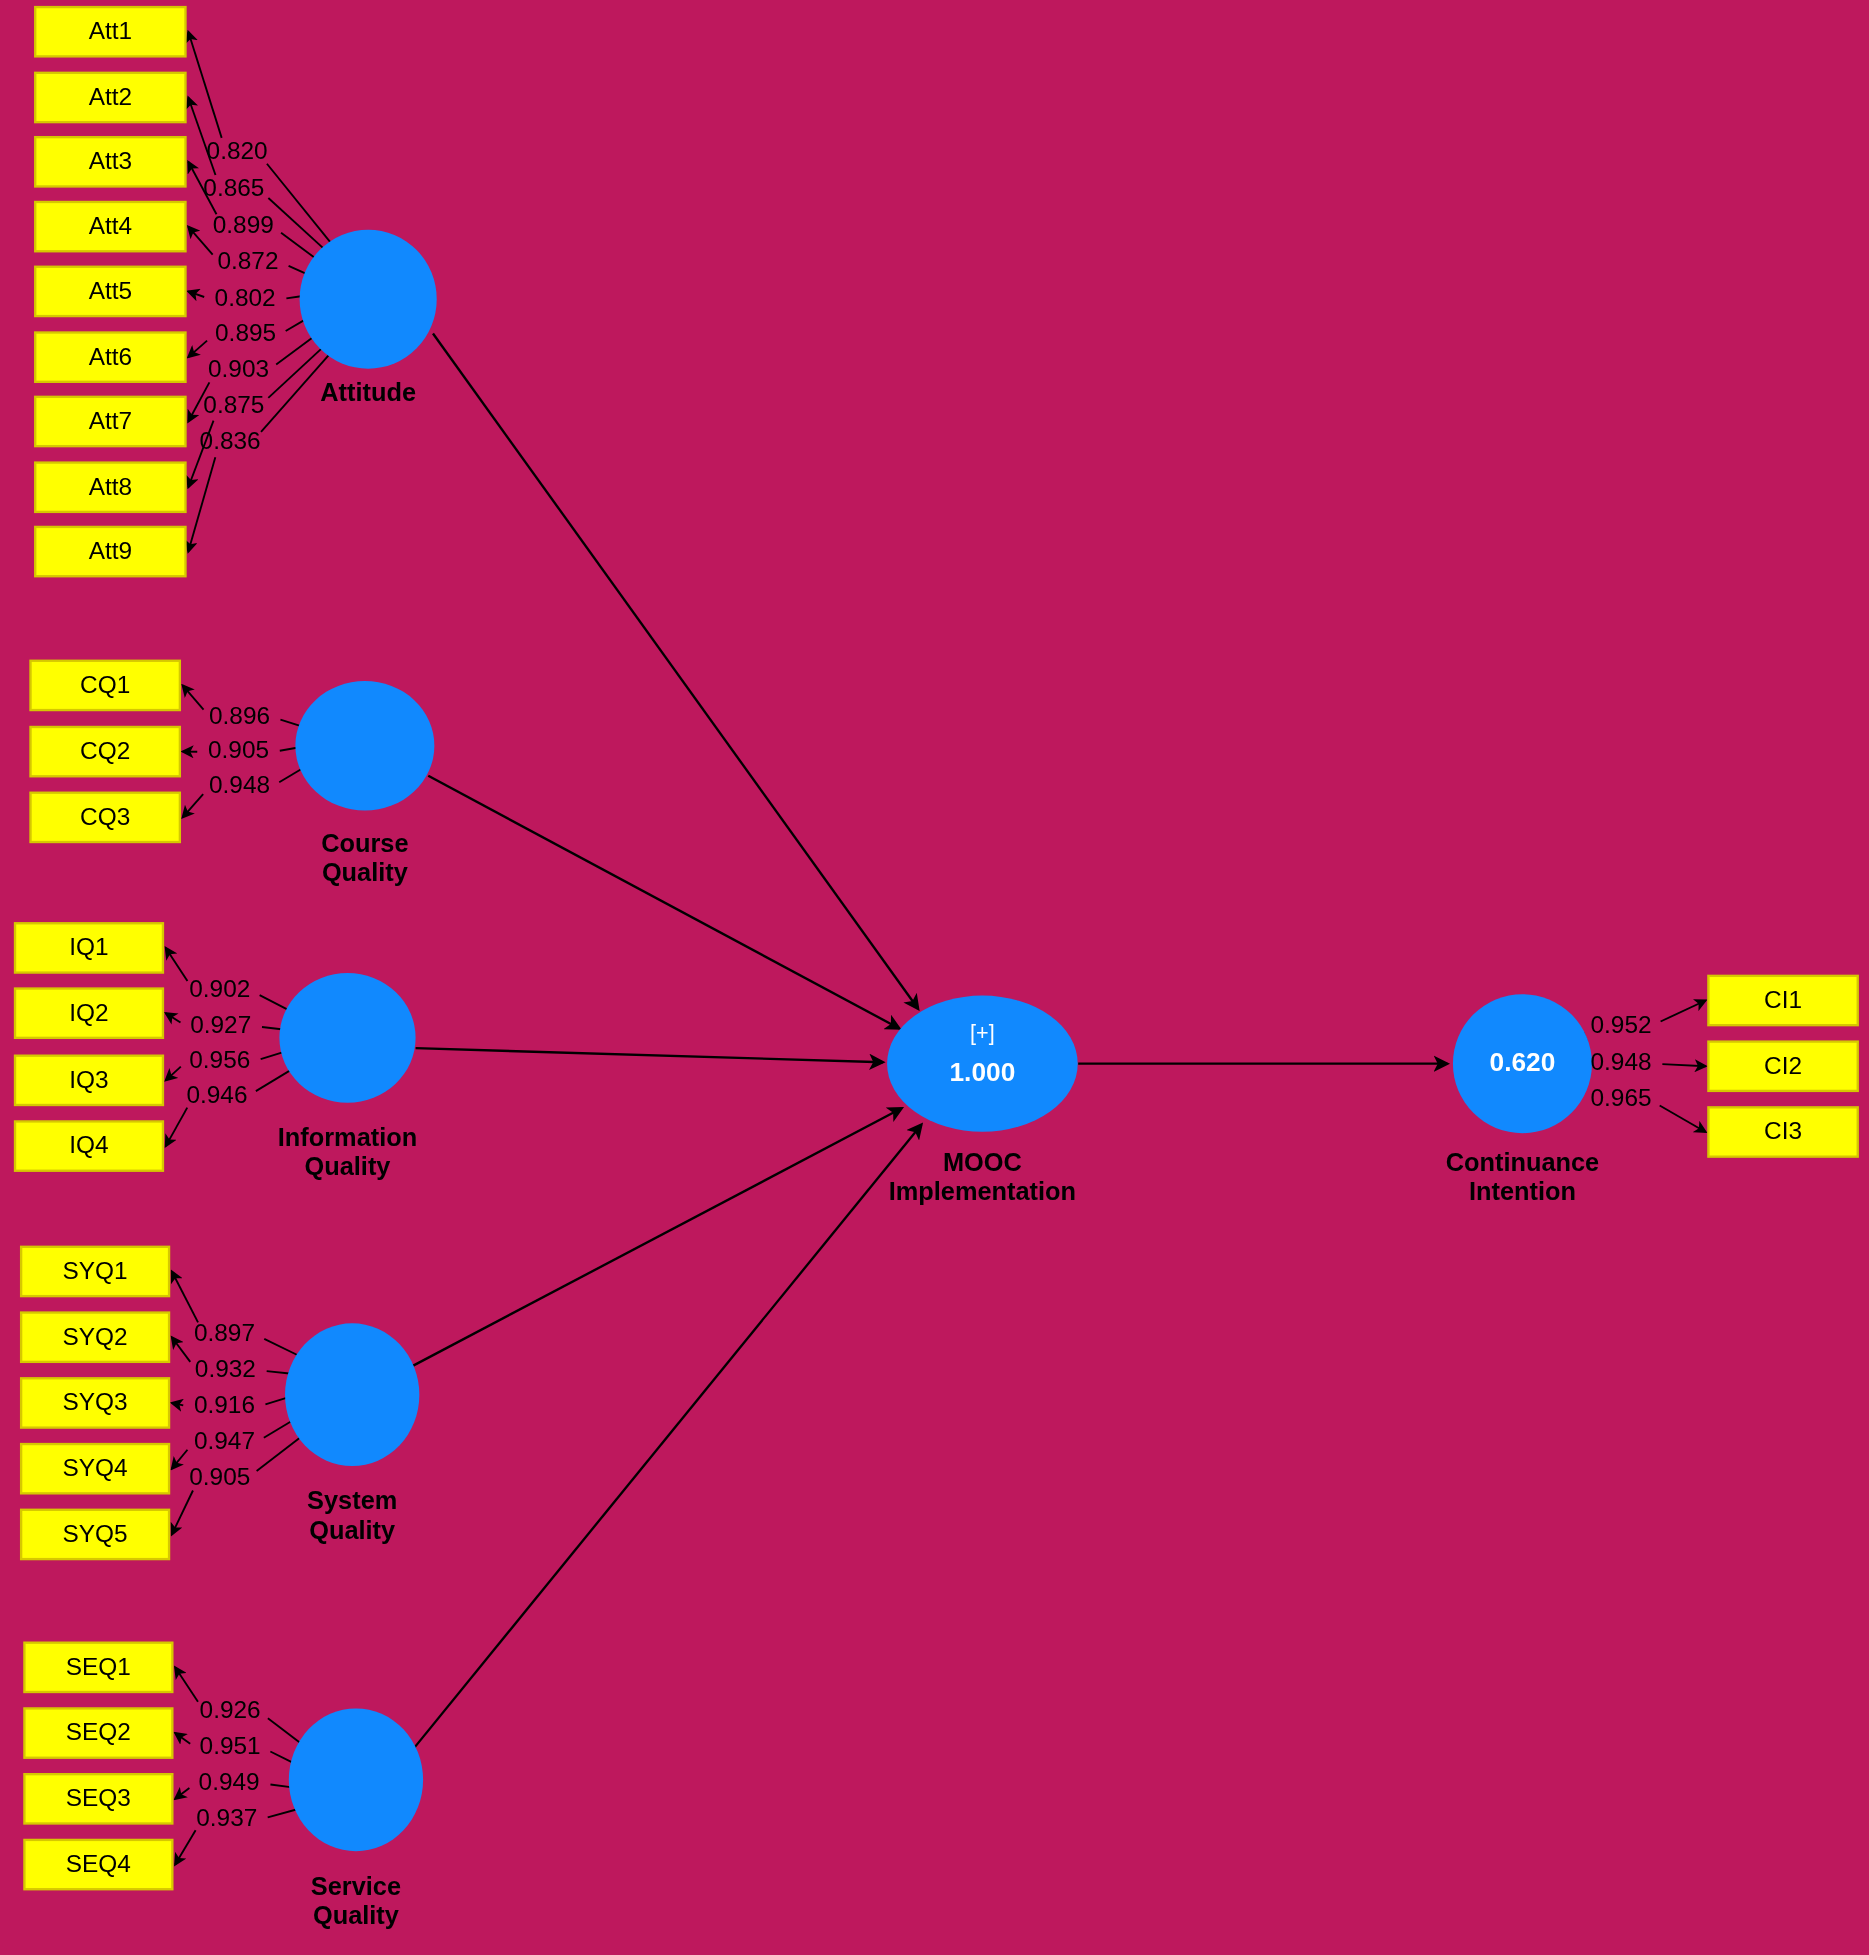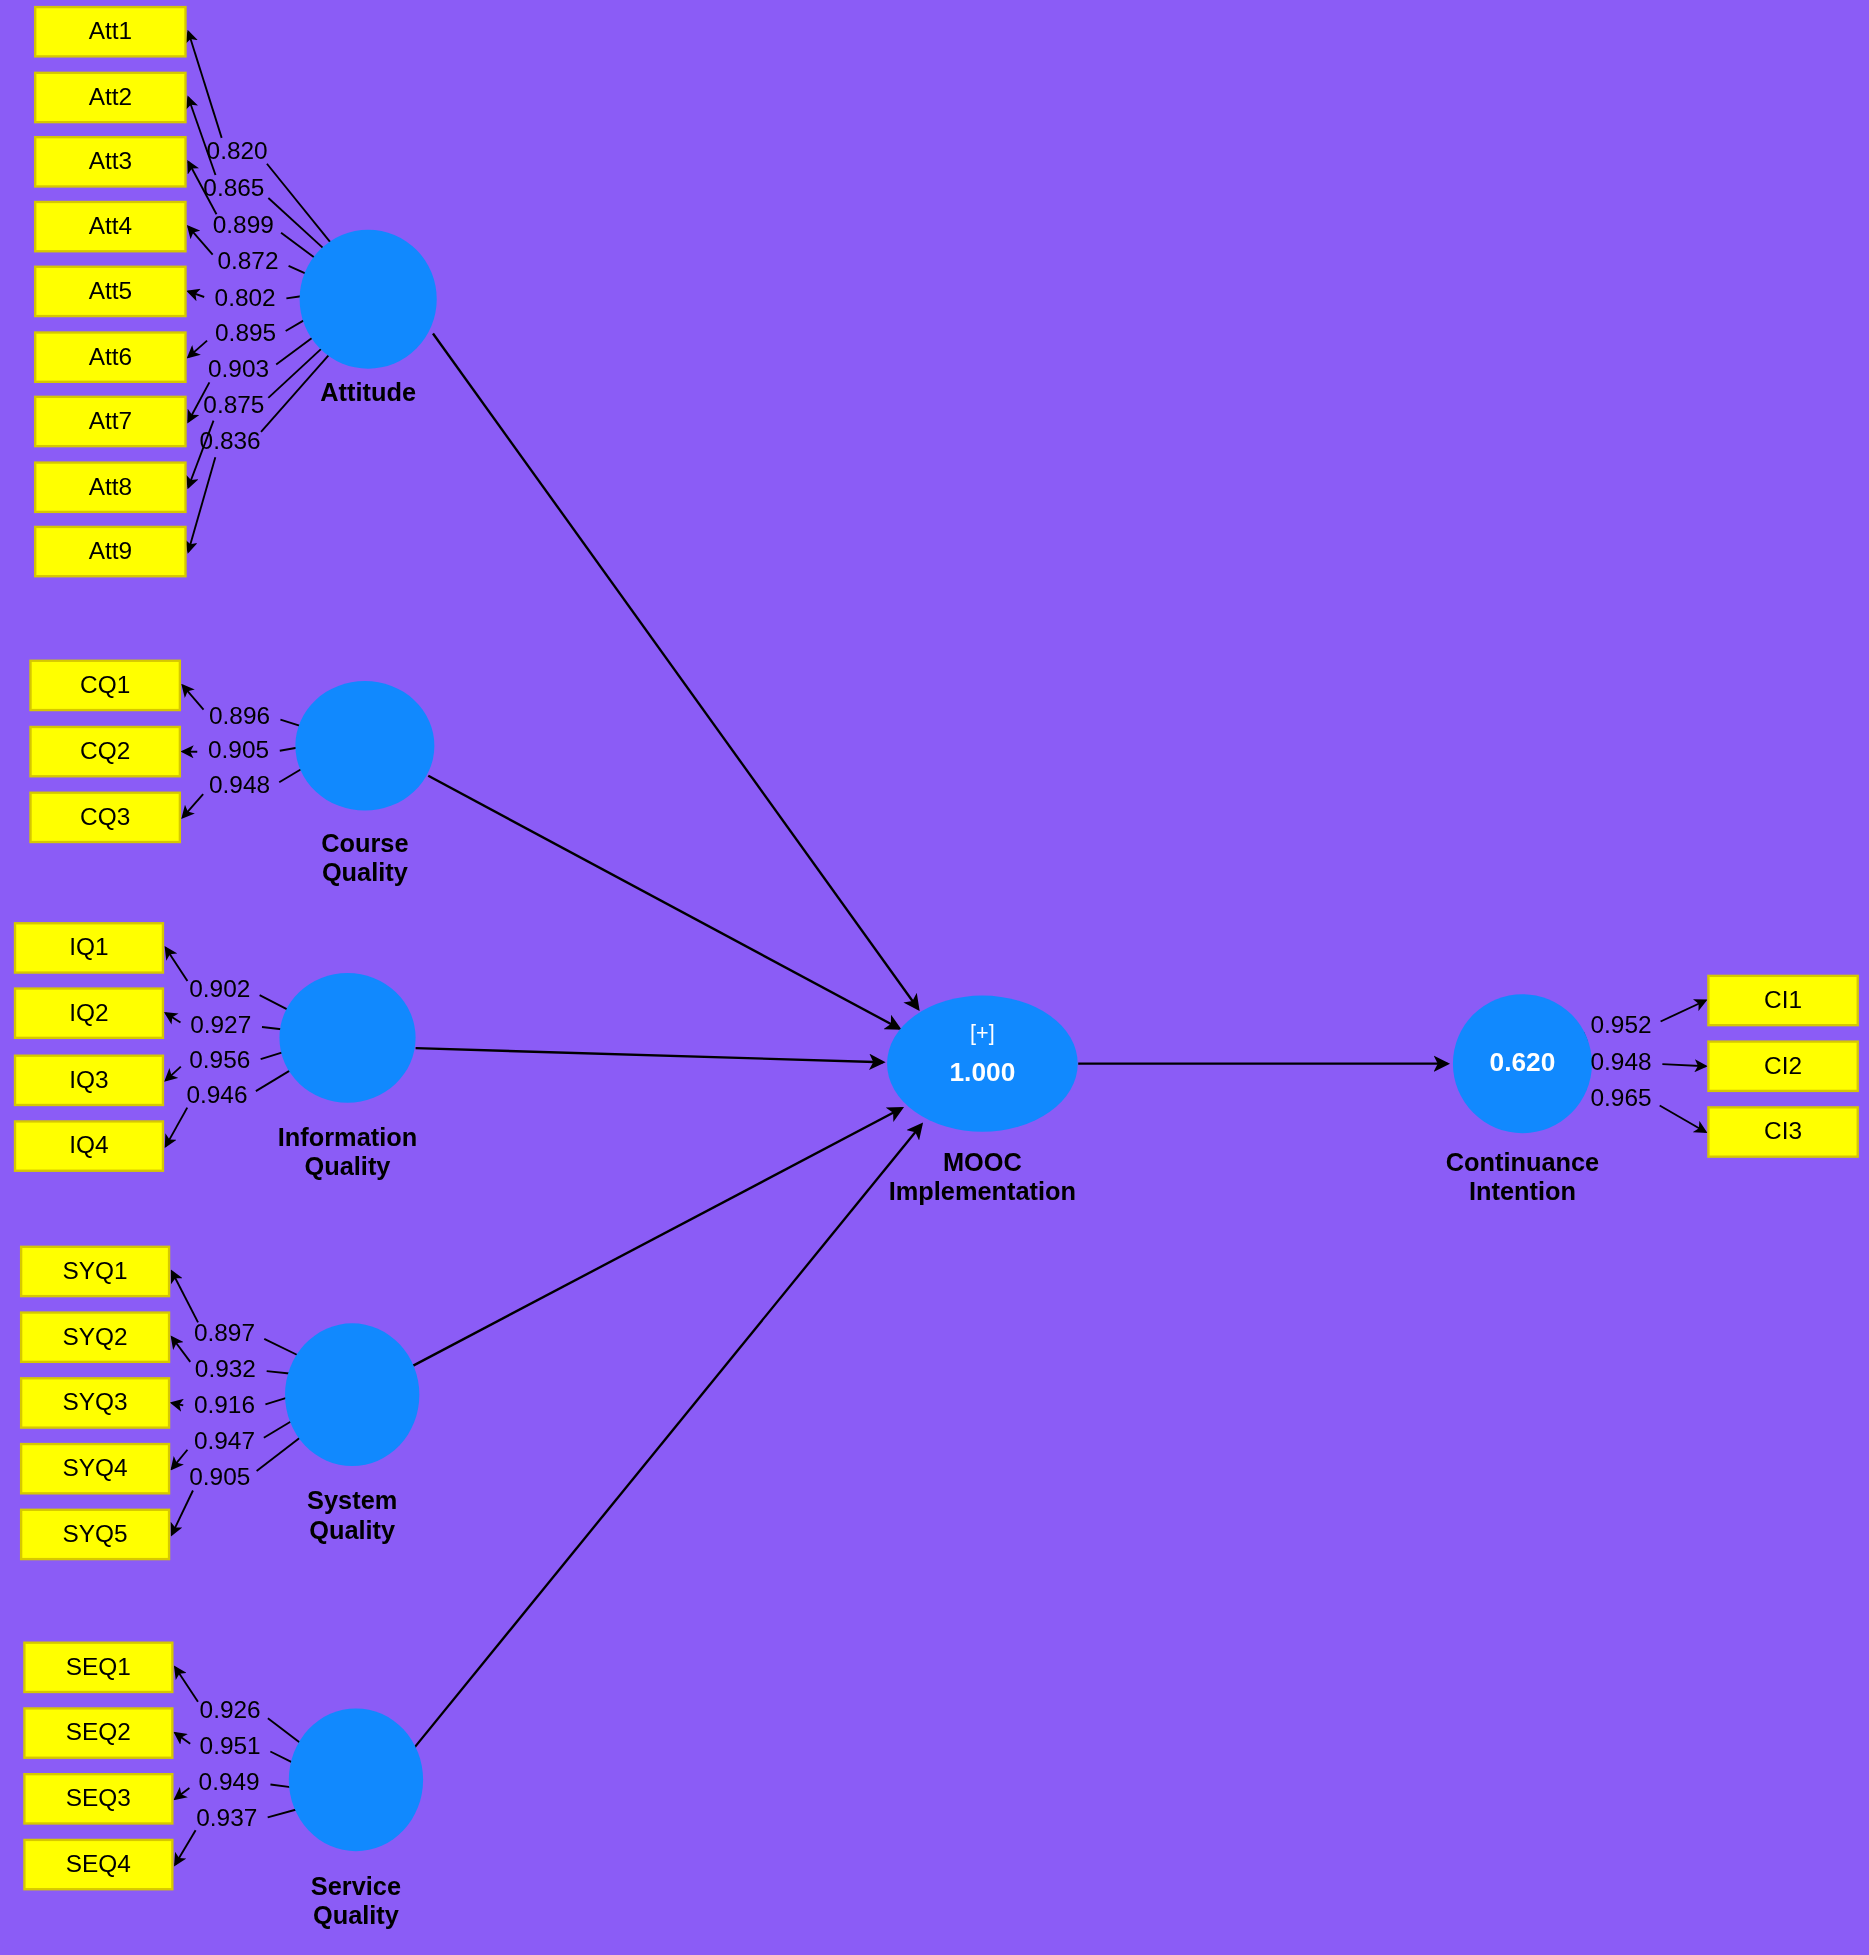--- a/index.html
+++ b/index.html
@@ -8,21 +8,21 @@
     padding: 0;
     background: #ffffff;
   }
   body {
     font-family: "Liberation Sans", sans-serif;
   }
   #diagram-root {
     position: relative;
     width: 1869px;
     height: 1955px;
-    background: #8b5cf6;
+    background: #be185d;
     overflow: hidden;
   }
   svg.canvas {
     position: absolute;
     left: 0;
     top: 0;
     width: 1869px;
     height: 1955px;
     display: block;
   }

